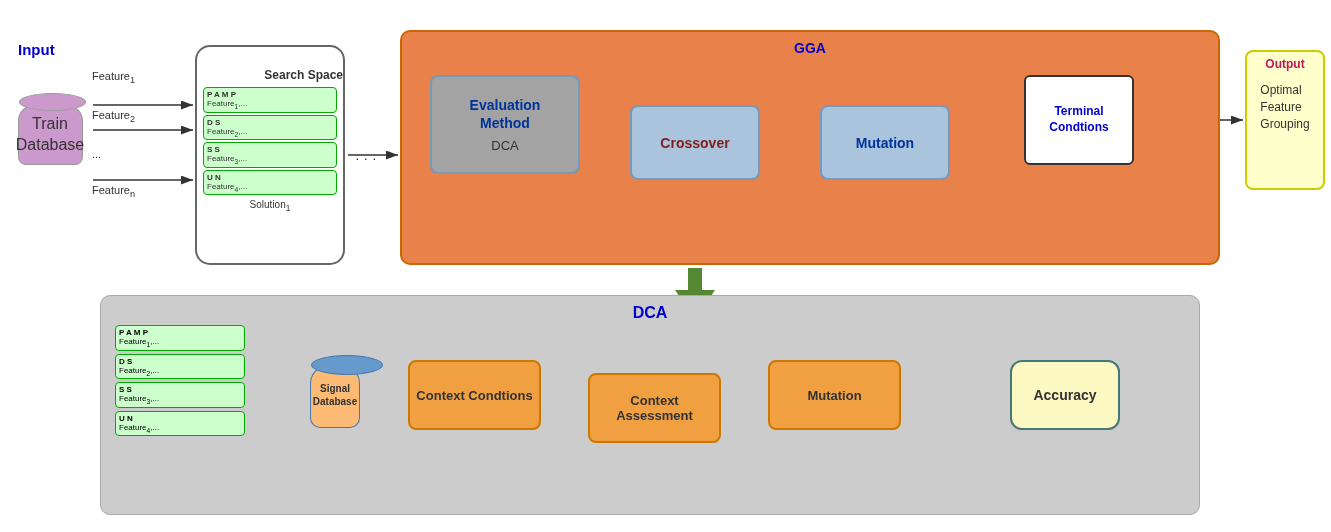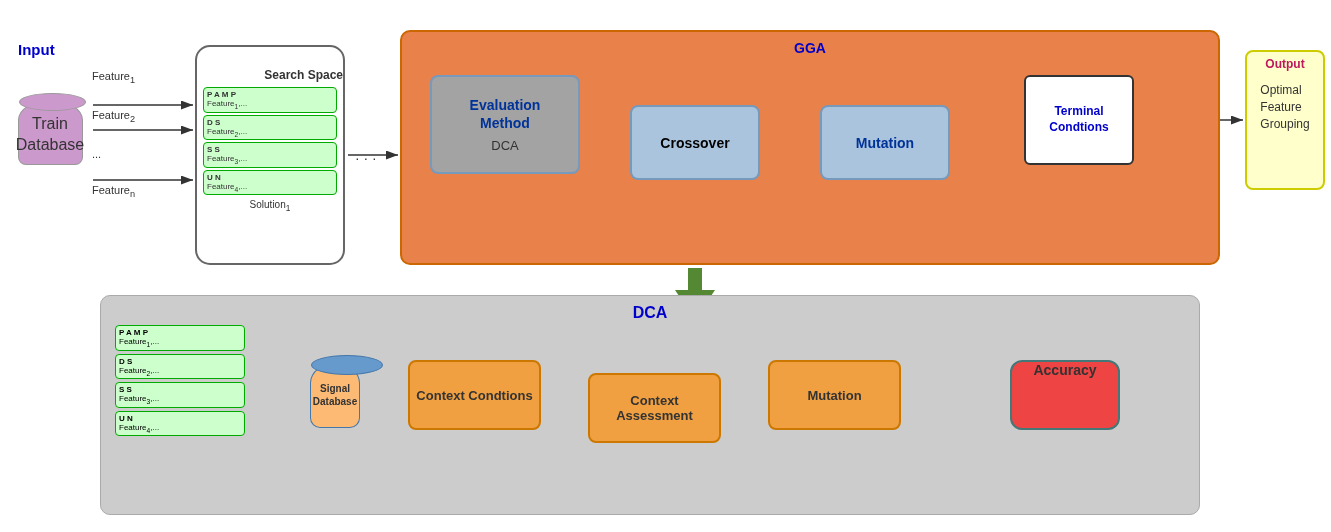--- a/index.html
+++ b/index.html
@@ -203,21 +203,21 @@
       border: 2px solid #7799bb;
       border-radius: 8px;
       display: flex;
       align-items: center;
       justify-content: center;
     }
 
     .crossover-label {
       font-size: 14px;
       font-weight: bold;
-      color: #000000;
+      color: #7f1d1d;
     }
 
     
     .mutation-box-gga {
       position: absolute;
       top: 105px;
       left: 820px;
       width: 130px;
       height: 75px;
       background: #aac4dd;
@@ -385,25 +385,25 @@
       color: #333;
     }
 
     
     .accuracy-box {
       position: absolute;
       top: 360px;
       left: 1010px;
       width: 110px;
       height: 70px;
-      background: #ef4444;
+      background: #fef9c3;
       border: 2px solid #447777;
       border-radius: 12px;
       display: flex;
-      align-items: flex-start;
+      align-items: center;
       justify-content: center;
       font-size: 14px;
       font-weight: bold;
       color: #333;
     }
 
     
     .arrows-svg {
       position: absolute;
       top: 0;

